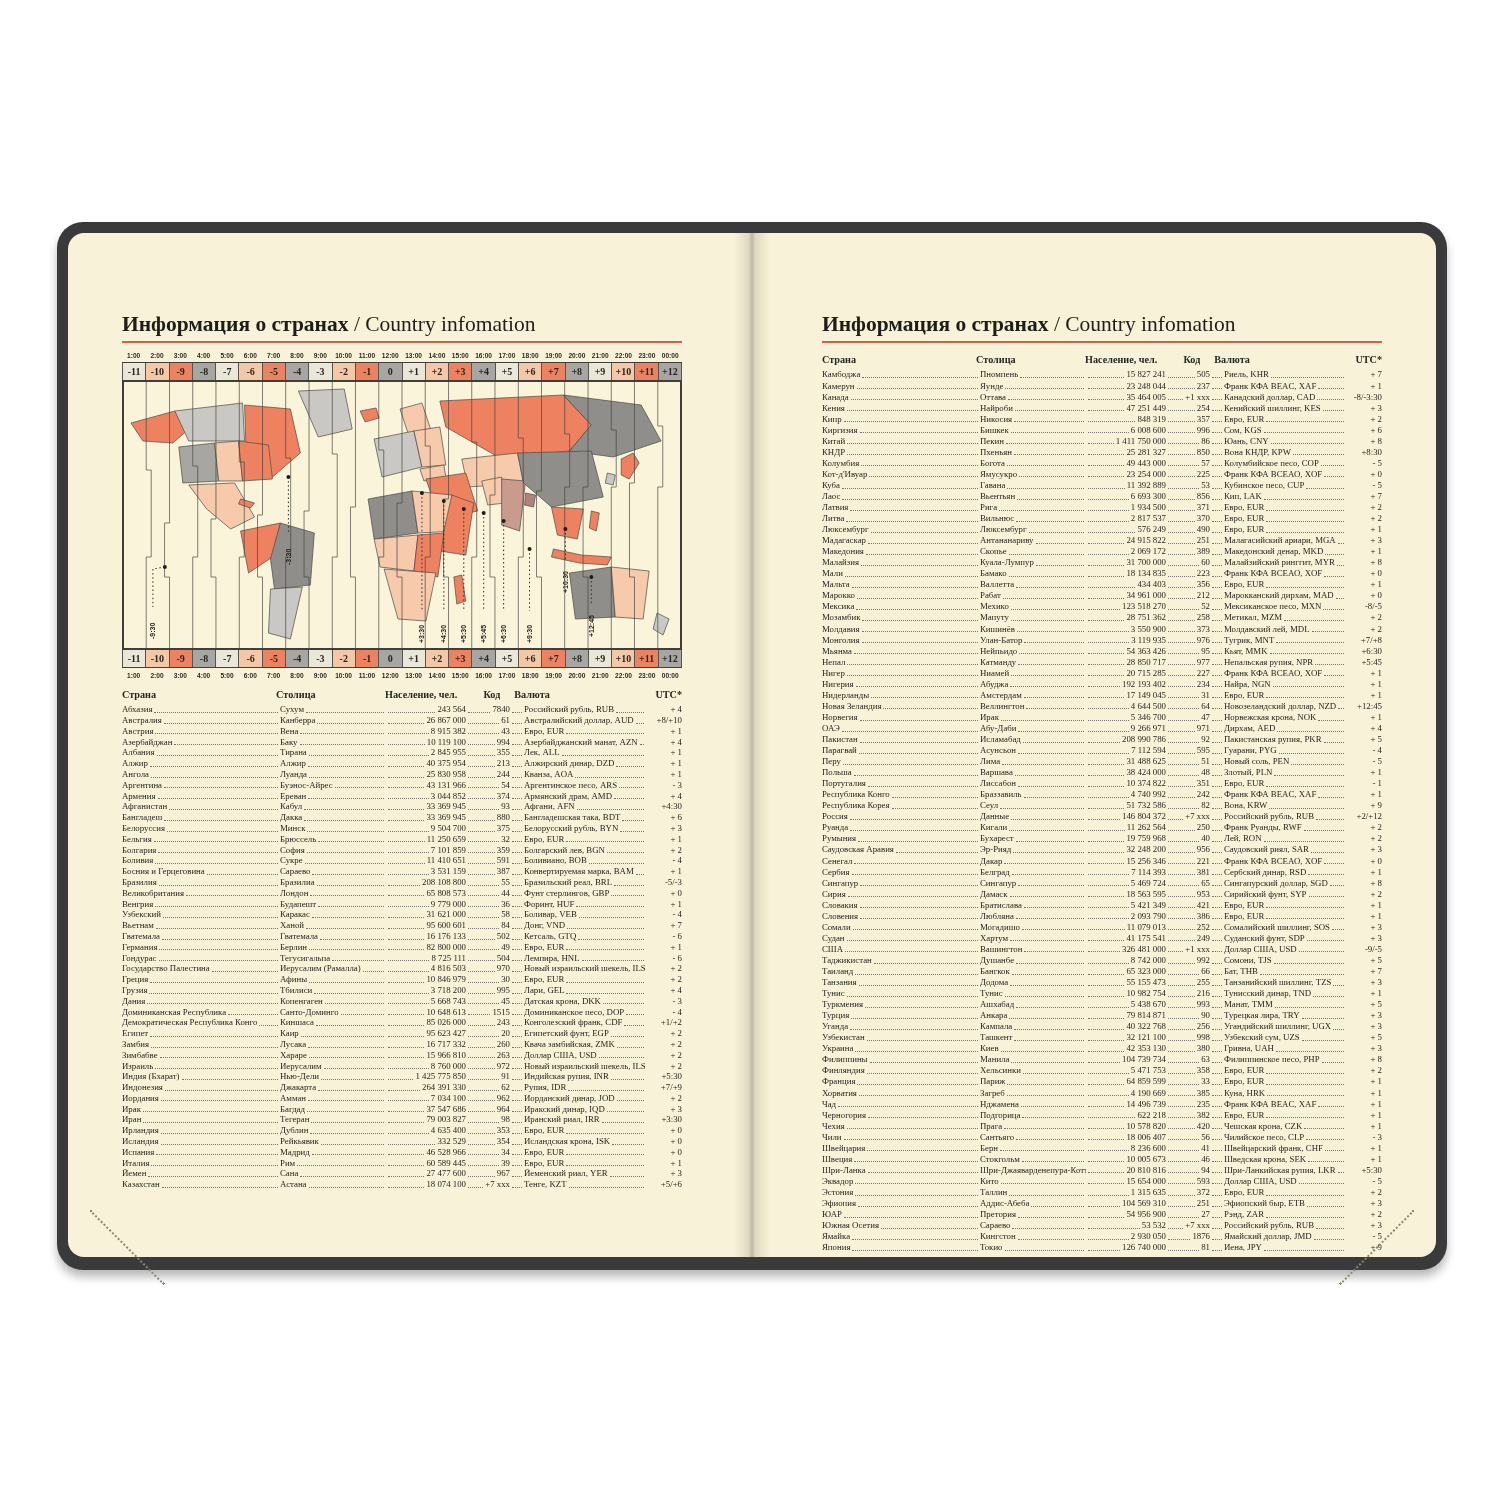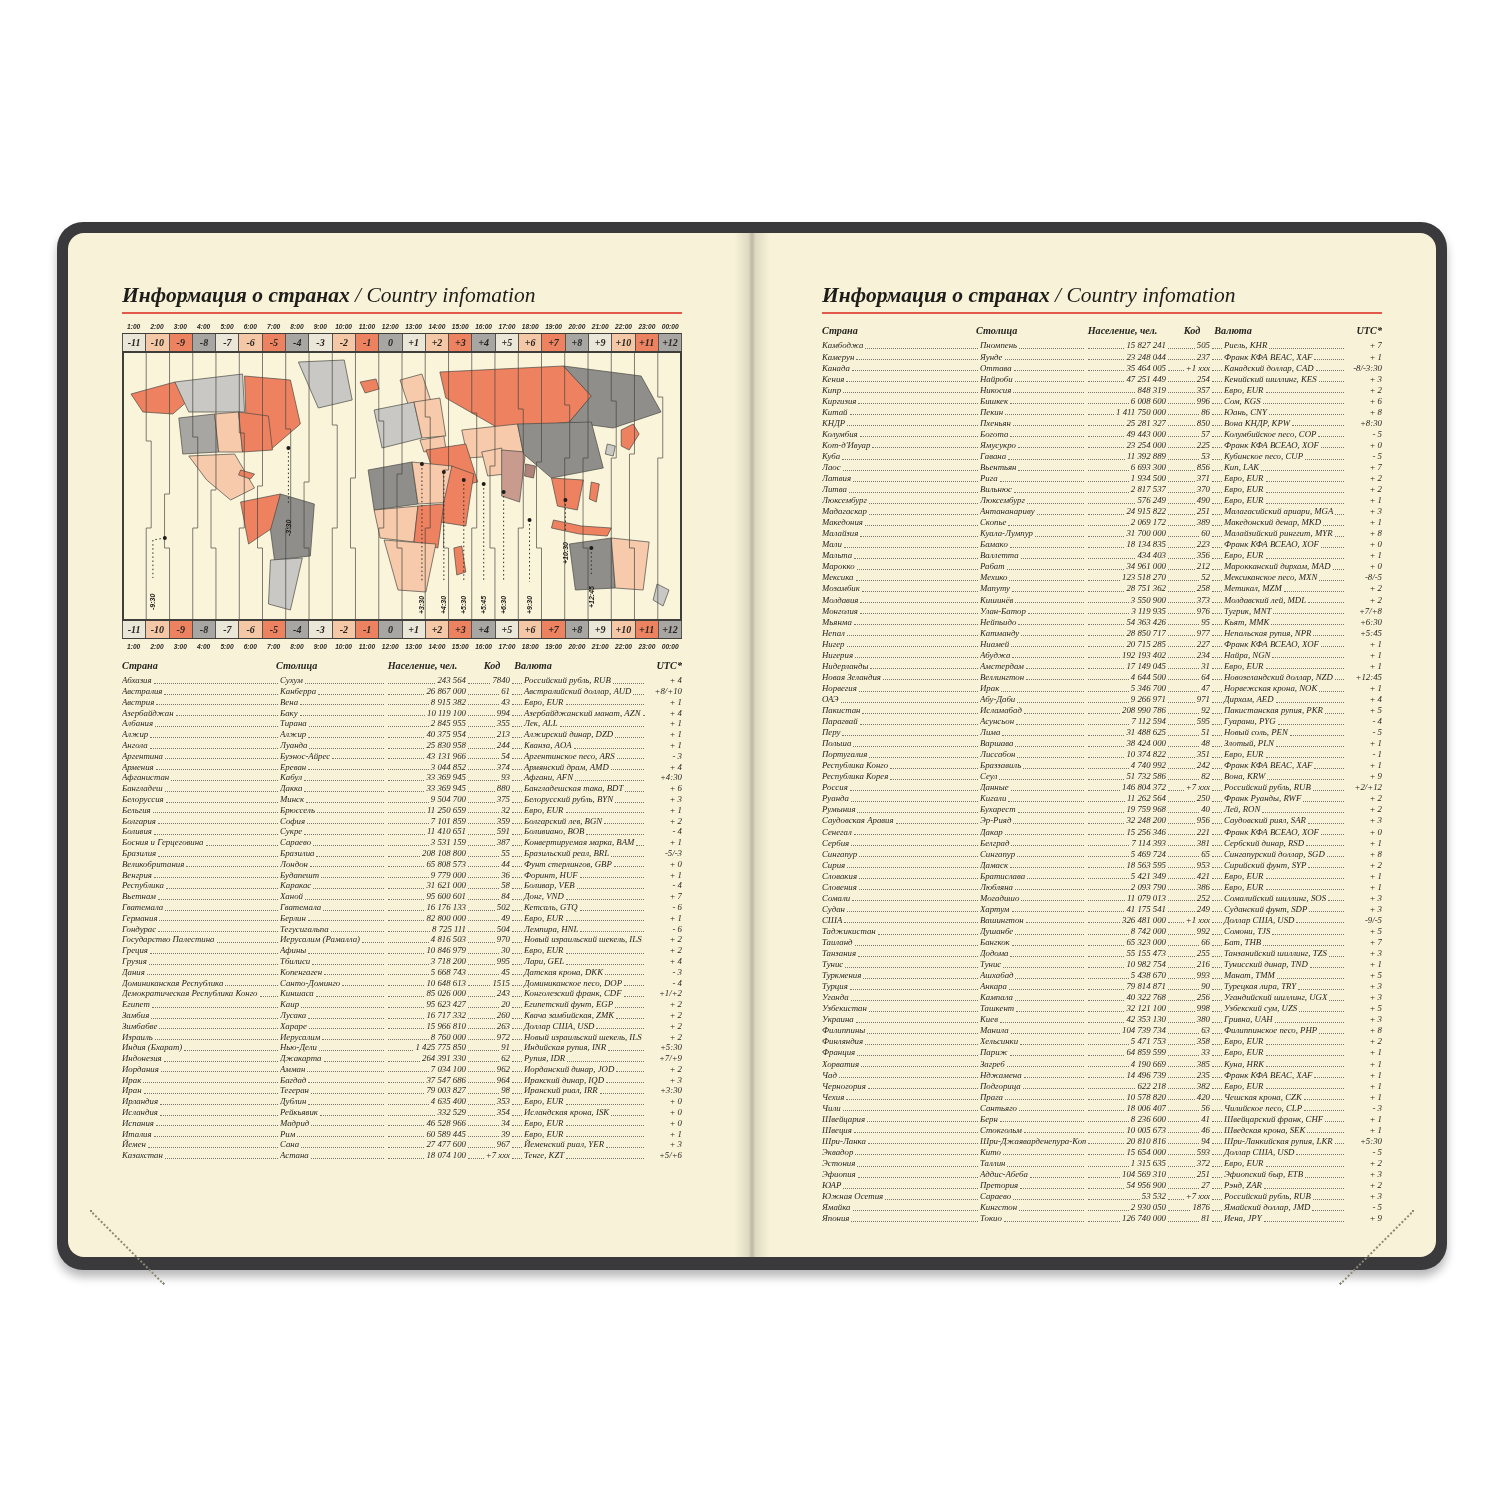--- a/index.html
+++ b/index.html
@@ -9,32 +9,32 @@
             background:#3a3a3c;border-radius:26px;box-shadow:0 7px 10px rgba(0,0,0,.28);}
   .page{position:absolute;top:11px;height:1024px;background:#f8f2d8;}
   .page.left{left:11px;width:684px;border-radius:16px 0 0 16px;}
   .page.right{left:695px;width:684px;border-radius:0 16px 16px 0;}
   .gutter{position:absolute;left:677px;top:11px;width:36px;height:1024px;pointer-events:none;
           background:linear-gradient(90deg,rgba(0,0,0,0) 0%,rgba(0,0,0,.10) 40%,rgba(40,38,30,.28) 50%,rgba(0,0,0,.10) 60%,rgba(0,0,0,0) 100%);}
   .perf{position:absolute;width:104px;border-top:2px dotted #8d8872;}
   .perf-l{left:34px;bottom:58px;transform:rotate(45deg);transform-origin:left top;}
   .perf-r{right:34px;bottom:58px;transform:rotate(-45deg);transform-origin:right top;}
 
-  .content{position:absolute;top:50px;width:560px;font-style:italic;}
+  .content{position:absolute;top:79px;width:560px;}
   .content-l{left:54px;}
   .content-r{left:70px;}
 
   .title-line{font-size:21.5px;line-height:24px;color:#1e1d1a;white-space:nowrap;}
   .title-ru{font-weight:bold;}
   .title-rule{height:2px;background:#e2584b;margin-top:5px;}
 
   .tz-hours{display:flex;height:13px;margin-top:6px;}
   .tz-hours .h{flex:1;text-align:center;font-family:"Liberation Sans","DejaVu Sans",sans-serif;
                font-size:6.6px;font-weight:bold;color:#2a2925;line-height:13px;}
-  .tz-offsets{display:flex;height:17px;border-top:1.5px solid #3f3e3a;border-bottom:1.5px solid #3f3e3a;}
+  .tz-offsets{display:flex;height:17px;border-top:1.5px solid #3f3e3a;border-bottom:1.5px solid #3f3e3a;justify-content:center;}
   .tz-offsets .o{flex:1;border-right:1px solid #55534e;display:flex;align-items:center;justify-content:center;
                  font-size:10px;font-weight:bold;color:#262520;}
   .tz-offsets .o:first-child{border-left:1px solid #55534e;}
   .tz-hours.bottom{margin-top:1px;margin-bottom:4px;}
 
   .map-wrap{height:268px;border-left:1.5px solid #3f3e3a;border-right:1.5px solid #3f3e3a;background:#faf4da;}
   .map-wrap svg{display:block;width:100%;height:100%;}
 
   .thead{display:flex;font-weight:bold;font-size:10.2px;padding:3px 0 4px 0;}
   .trow{display:flex;height:10.8px;font-size:8.8px;line-height:10.6px;}
@@ -781,21 +781,21 @@
               <span class="dots lead"></span>
               <span class="t">Форинт, HUF</span>
               <span class="dots"></span>
             </span>
             <span class="cc w-utc">
               <span class="t">+ 1</span>
             </span>
           </div>
           <div class="trow">
             <span class="cc w-country">
-              <span class="t">Республика</span>
+              <span class="t">Узбекский</span>
               <span class="dots"></span>
             </span>
             <span class="cc w-capital">
               <span class="t">Каракас</span>
               <span class="dots"></span>
             </span>
             <span class="cc w-pop">
               <span class="dots"></span>
               <span class="t">31 621 000</span>
             </span>

